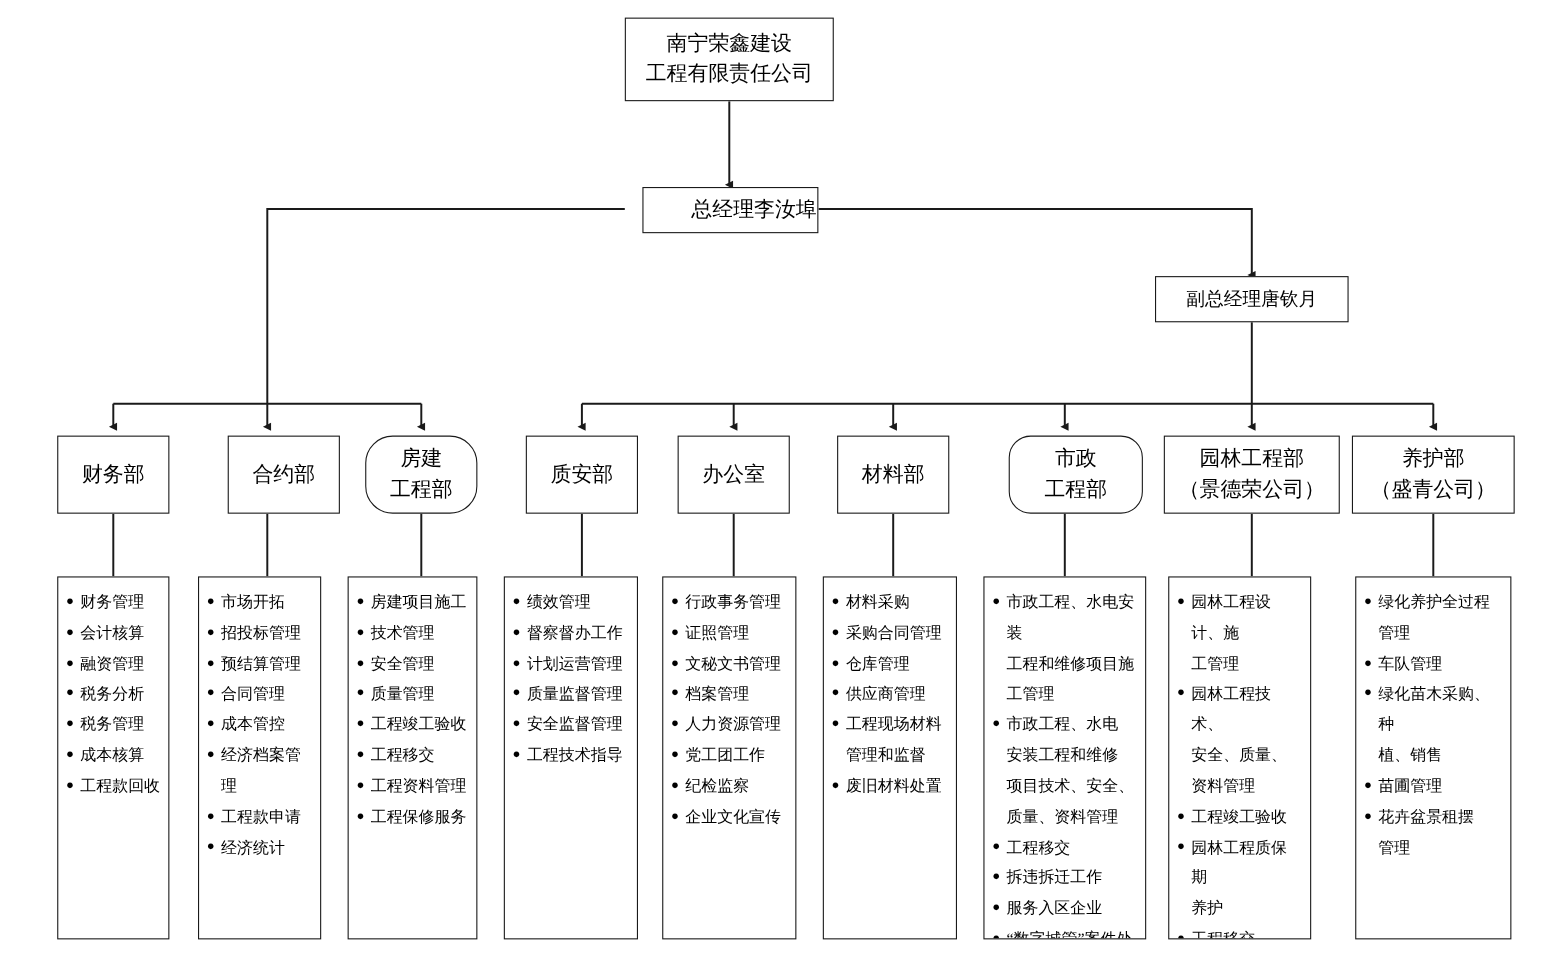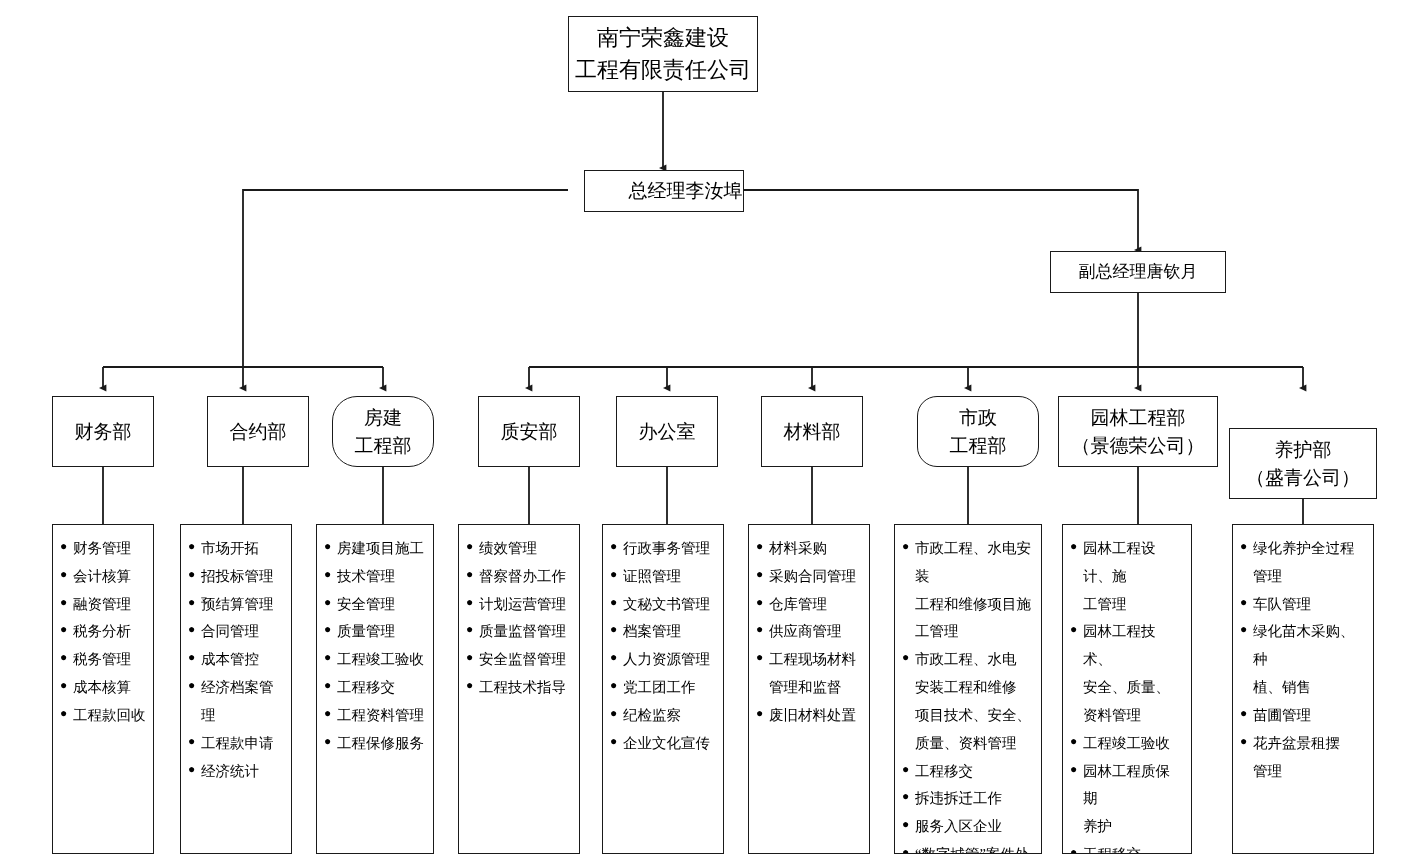--- a/index.html
+++ b/index.html
@@ -35,21 +35,21 @@
     justify-content: center;
     text-align: center;
     line-height: 1.45;
     z-index: 2;
   }
   .node-lines {
     display: block;
     width: 100%;
   }
   .node-lines span { display: block; white-space: nowrap; }
-  .root-node { font-size: 22px; }
+  .root-node { font-size: 19px; }
   .gm-node { font-size: 19px; padding-left: 43px; }
   .deputy-node { font-size: 17px; }
   .dept-node { font-size: 19px; }
 
   .detail-box {
     position: absolute;
     box-sizing: border-box;
     border: 1.6px solid #1a1a1a;
     background: #ffffff;
     padding: 10px 7px 10px 7px;
@@ -185,21 +185,21 @@
     </span>
   </div>
 
   <div class="node dept-node" style="left:1058px; top:396px; width:160px; height:71px;">
     <span class="node-lines">
       <span>园林工程部</span>
       <span>（景德荣公司）</span>
     </span>
   </div>
 
-  <div class="node dept-node" style="left:1229px; top:396px; width:148px; height:71px;margin-top:32px;">
+  <div class="node dept-node" style="left:1229px; top:396px; width:148px; height:71px;">
     <span class="node-lines">
       <span>养护部</span>
       <span>（盛青公司）</span>
     </span>
   </div>
 
   <div class="detail-box" style="left:52px; top:524px; width:102px; height:330px;">
     <ul class="detail-list">
         <li class="detail-item"><span class="bullet">●</span><span class="txt">财务管理</span></li>
         <li class="detail-item"><span class="bullet">●</span><span class="txt">会计核算</span></li>

